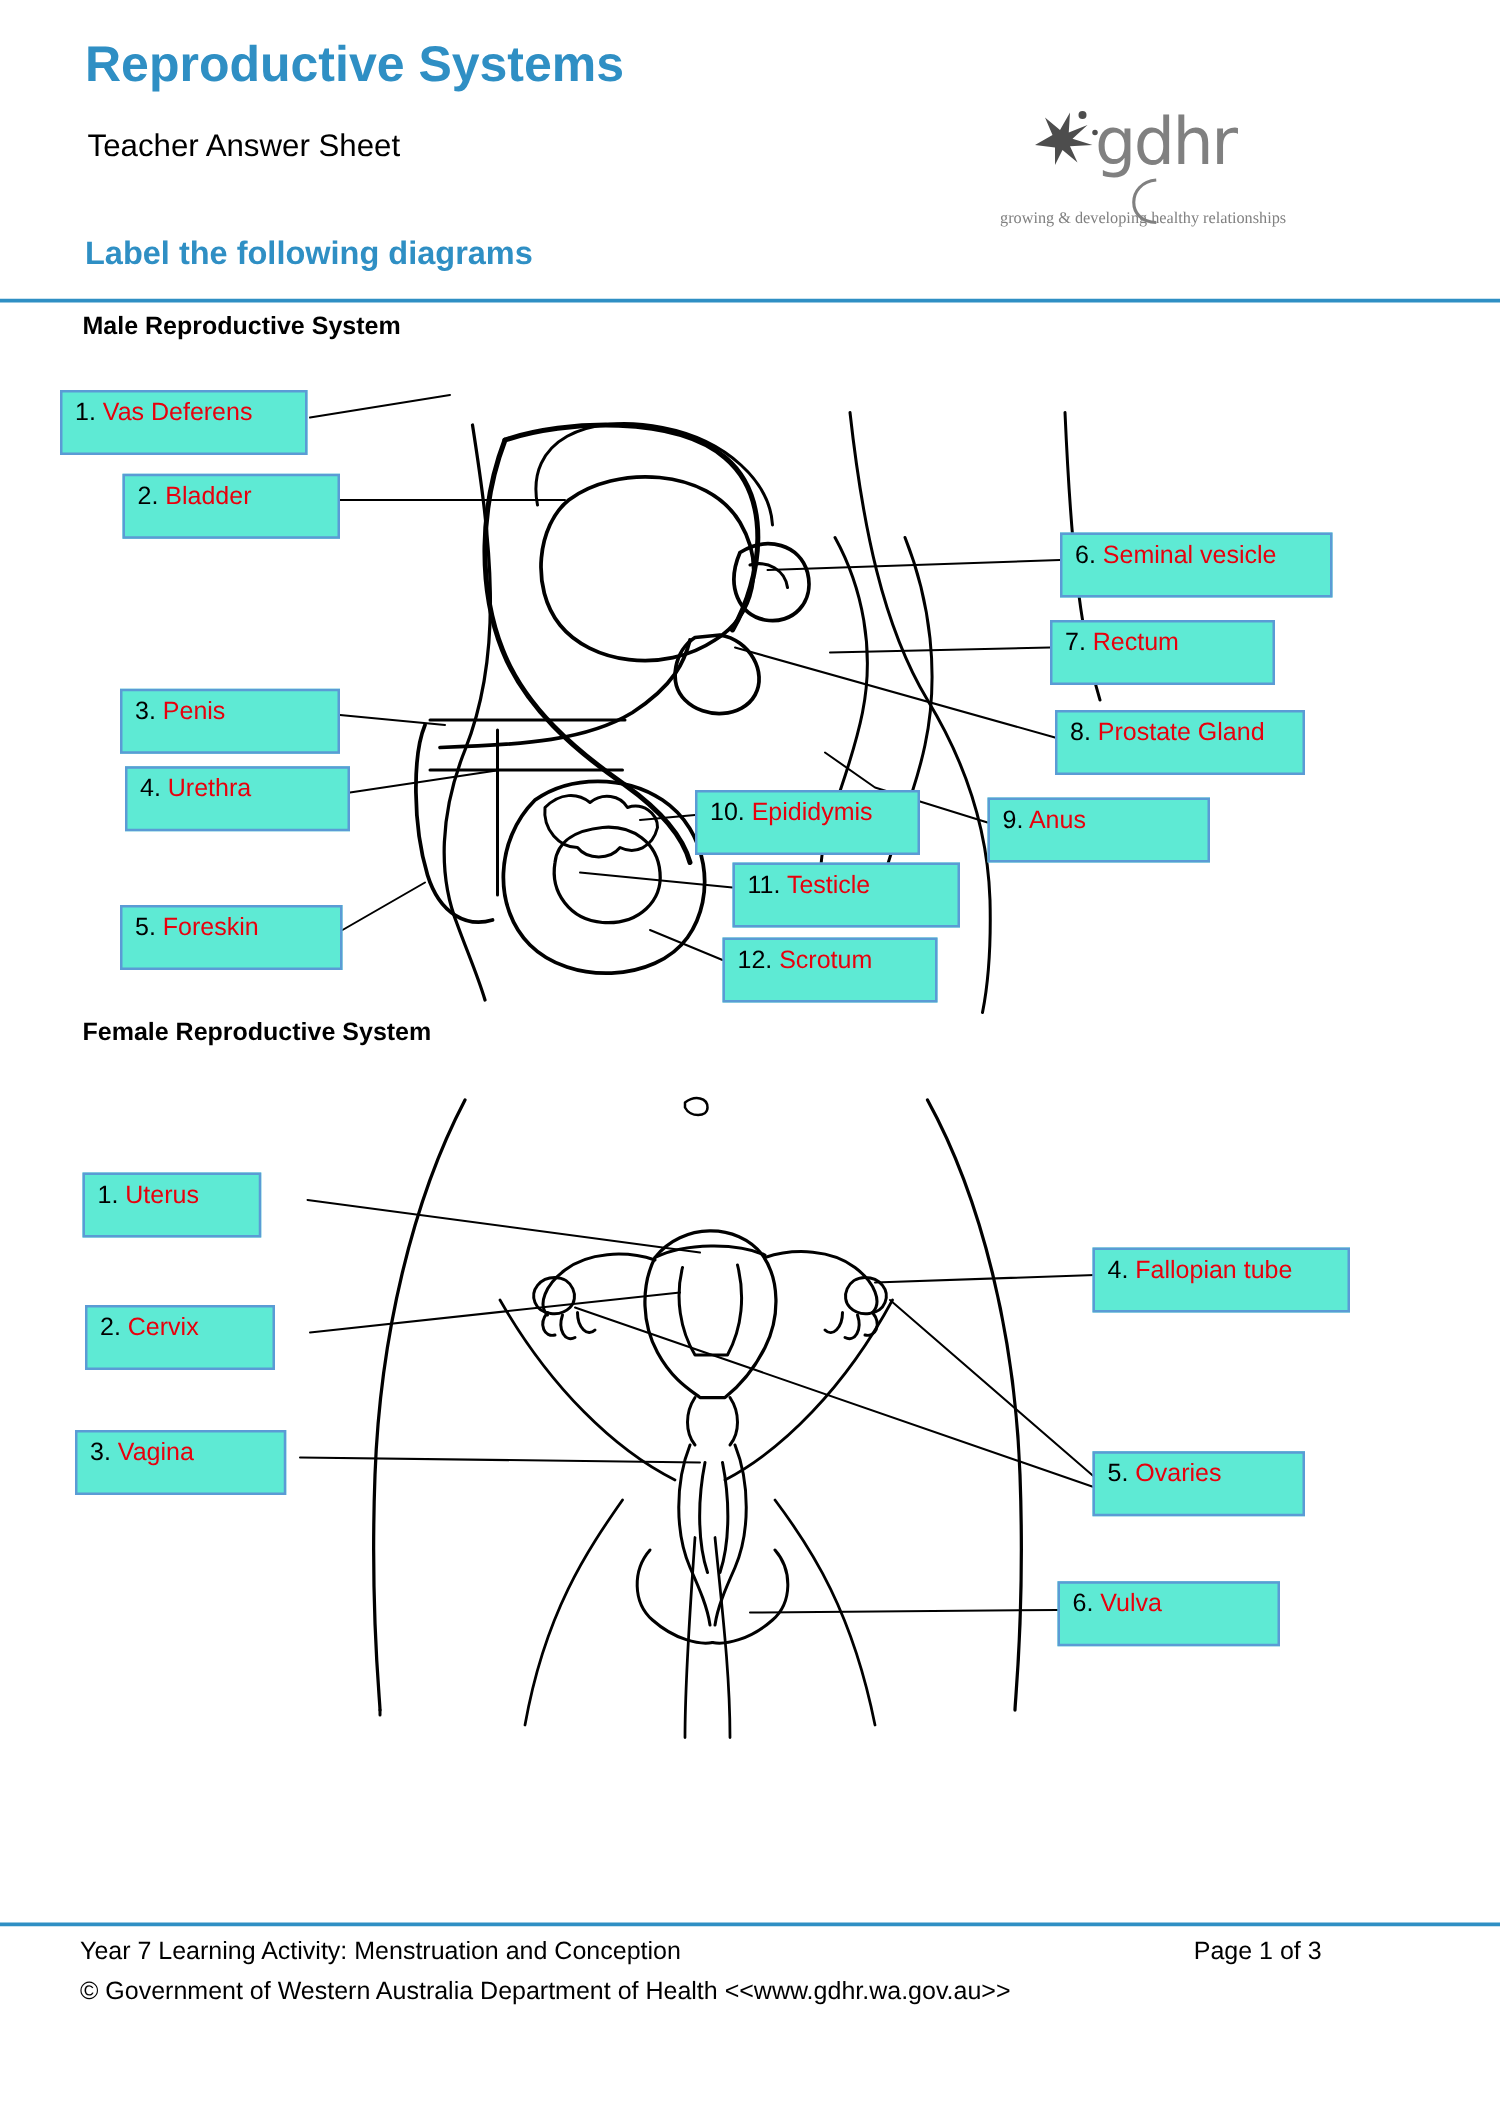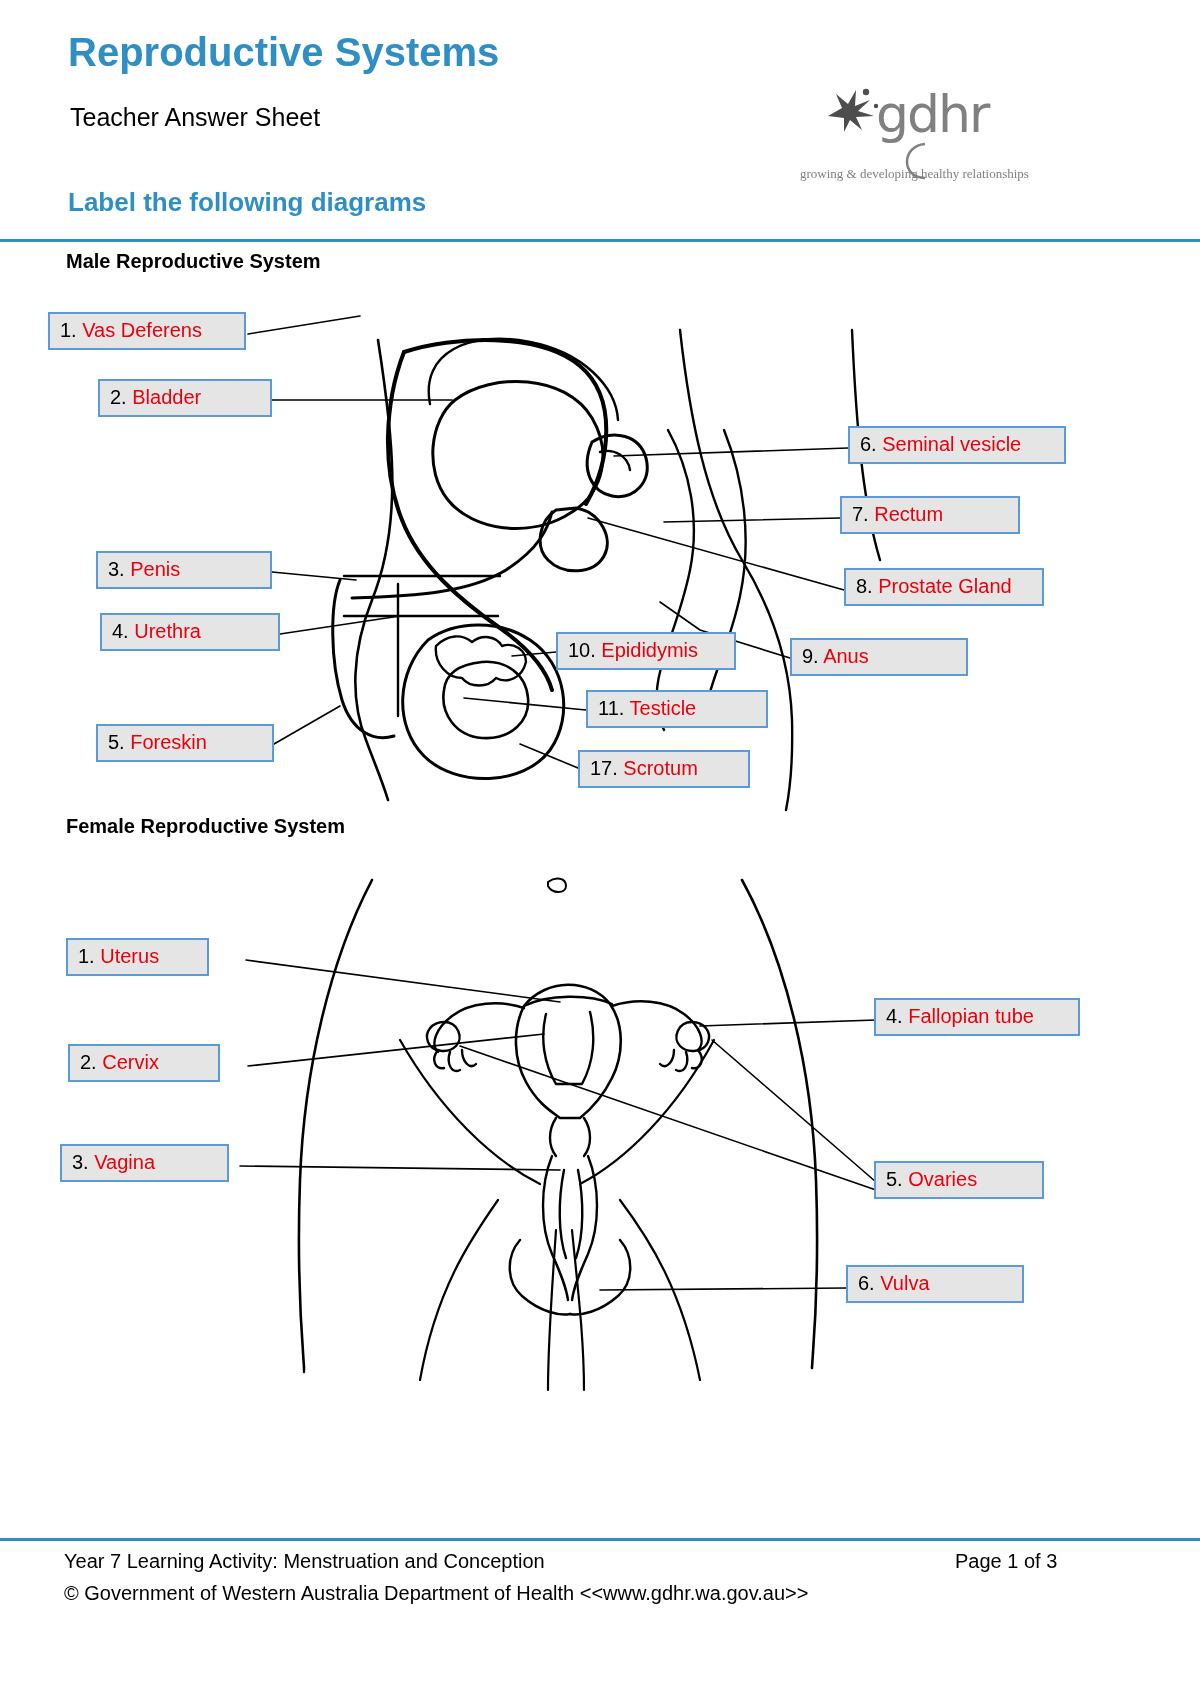--- a/index.html
+++ b/index.html
@@ -100,23 +100,23 @@
     font-weight: bold;
     color: #000;
   }
   #male-title { left: 66px; top: 250px; }
   #female-title { left: 66px; top: 815px; }
 
   
   .label-box {
     position: absolute;
     border: 2px solid #5b9bd5;
-    background: #e5e5e5;
+    background: #5eead4;
     box-sizing: border-box;
-    padding: 6px 10px 7px 10px;
+    padding: 6px 10px 21px 10px;
     font-size: 20px;
     white-space: nowrap;
     line-height: 1.05;
   }
   .label-box .num { color: #000; }
   .label-box .ans { color: #e8000d; }
 
   
   .footer-line1 {
     position: absolute;
@@ -316,21 +316,21 @@
   </div>
   <div class="label-box" style="left:556px; top:632px; width:180px;">
     <span class="num">10. </span>
     <span class="ans">Epididymis</span>
   </div>
   <div class="label-box" style="left:586px; top:690px; width:182px;">
     <span class="num">11. </span>
     <span class="ans">Testicle</span>
   </div>
   <div class="label-box" style="left:578px; top:750px; width:172px;">
-    <span class="num">17. </span>
+    <span class="num">12. </span>
     <span class="ans">Scrotum</span>
   </div>
 
   <div class="label-box" style="left:66px;  top:938px;  width:143px;">
     <span class="num">1. </span>
     <span class="ans">Uterus</span>
   </div>
   <div class="label-box" style="left:68px;  top:1044px; width:152px;">
     <span class="num">2. </span>
     <span class="ans">Cervix</span>

